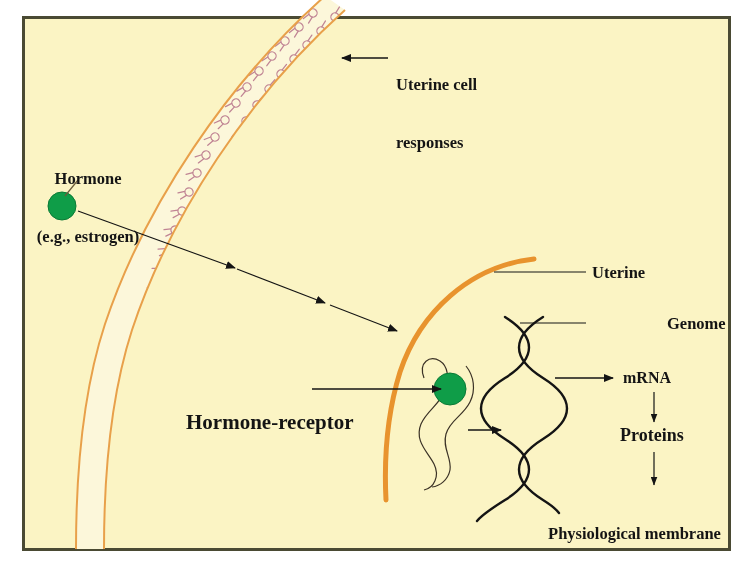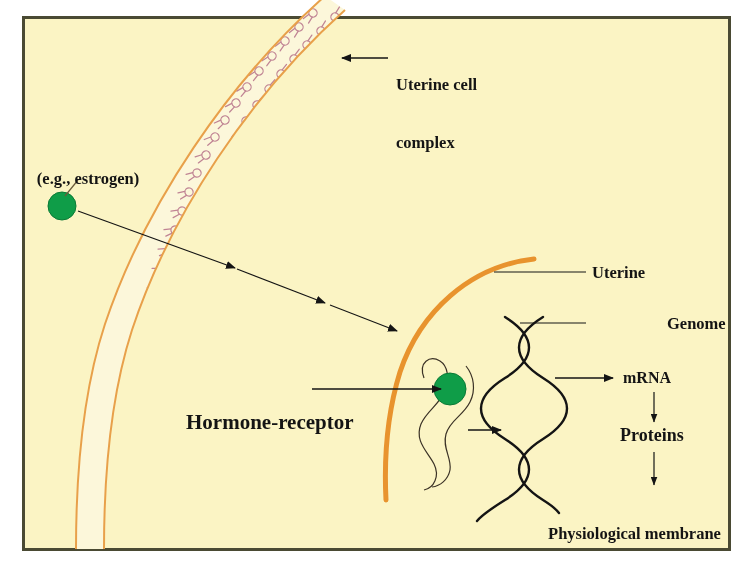--- a/index.html
+++ b/index.html
@@ -194,24 +194,25 @@
     <line x1="555" y1="378" x2="613" y2="378" stroke="#141414" stroke-width="1.4" marker-end="url(#arrowFilled)"></line>
 
     <line x1="654" y1="392" x2="654" y2="422" stroke="#141414" stroke-width="1.2" marker-end="url(#arrowFilledSm)"></line>
 
     <line x1="654" y1="452" x2="654" y2="485" stroke="#141414" stroke-width="1.2" marker-end="url(#arrowFilledSm)"></line>
 
   </svg>
 
   <div class="lbl" style="left:396px; top:37px; font-size:16.5px;">
     <div>Uterine cell</div>
-    <div>complex</div>
+    <div>responses</div>
   </div>
 
   <div class="lbl ctr" style="left:8px; top:131px; width:160px; font-size:16.5px;">
+    <div>Hormone</div>
     <div>(e.g., estrogen)</div>
   </div>
 
   <div class="lbl ctr" style="left:186px; top:361px; width:134px; font-size:21px;">
     <div>Hormone-receptor</div>
   </div>
 
   <div class="lbl" style="left:592px; top:263px; font-size:16.5px;">Uterine</div>
 
   <div class="lbl" style="left:622px; top:314px; font-size:16.5px;margin-left:45px;">Genome</div>

